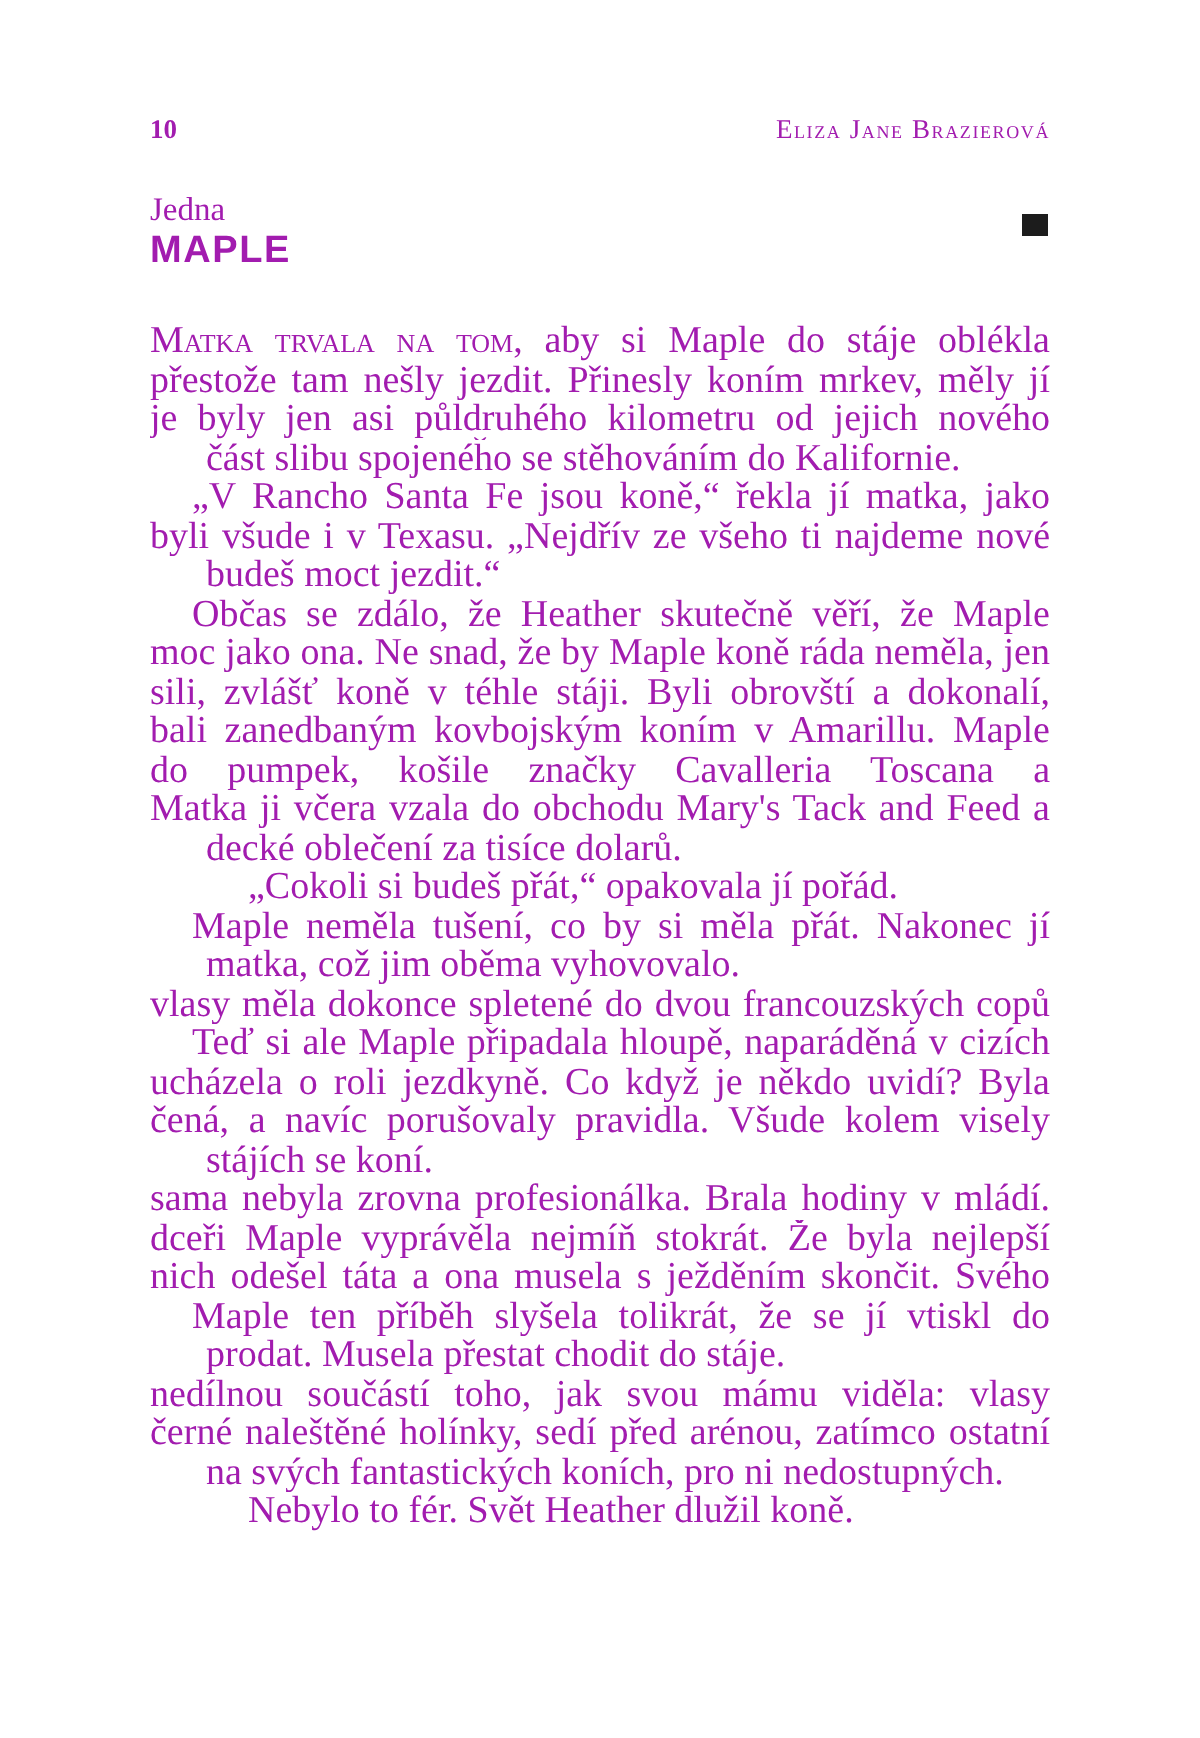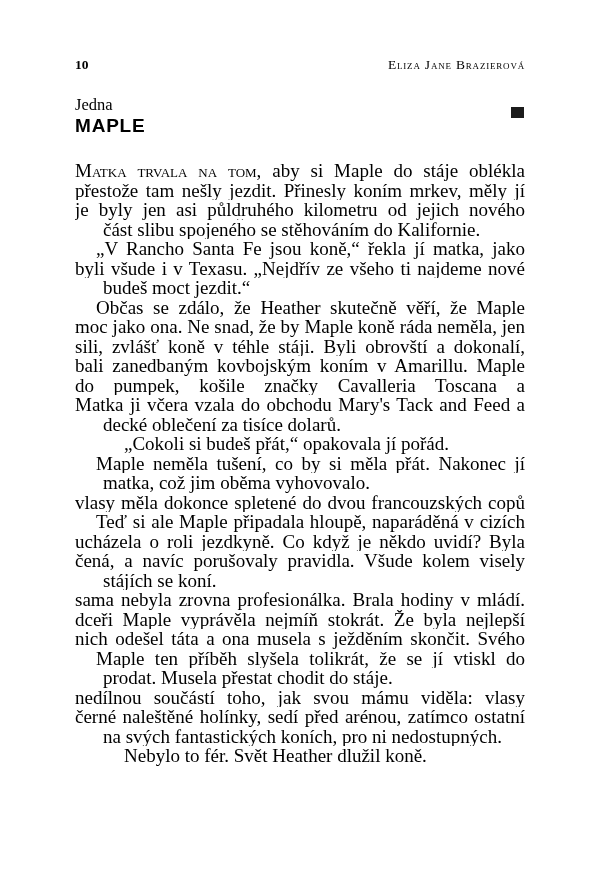--- a/index.html
+++ b/index.html
@@ -1,21 +1,21 @@
 <!DOCTYPE html>
 <html><head>
 <meta charset="utf-8">
 <style>
   html, body { margin: 0; padding: 0; background: #ffffff; }
   .page {
     position: relative;
     width: 600px;
     height: 869px;
     background: #ffffff;
-    color: #000000;
+    color: #a21caf;
     font-family: "Liberation Serif", serif;
     overflow: hidden;
   }
   .header {
     position: absolute;
     top: 57px;
     left: 75px;
     right: 75px;
     display: flex;
     justify-content: space-between;

